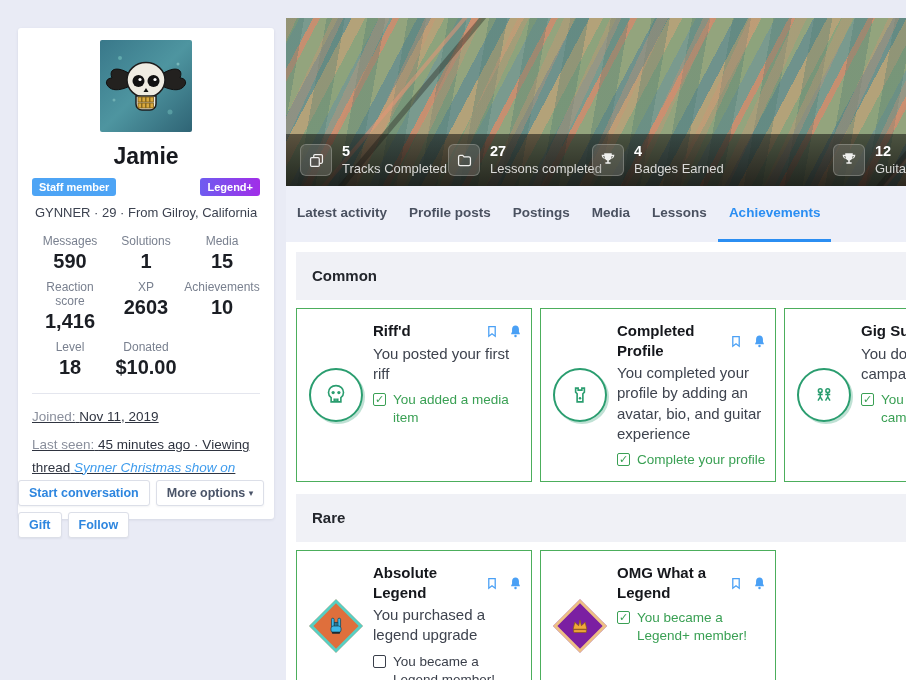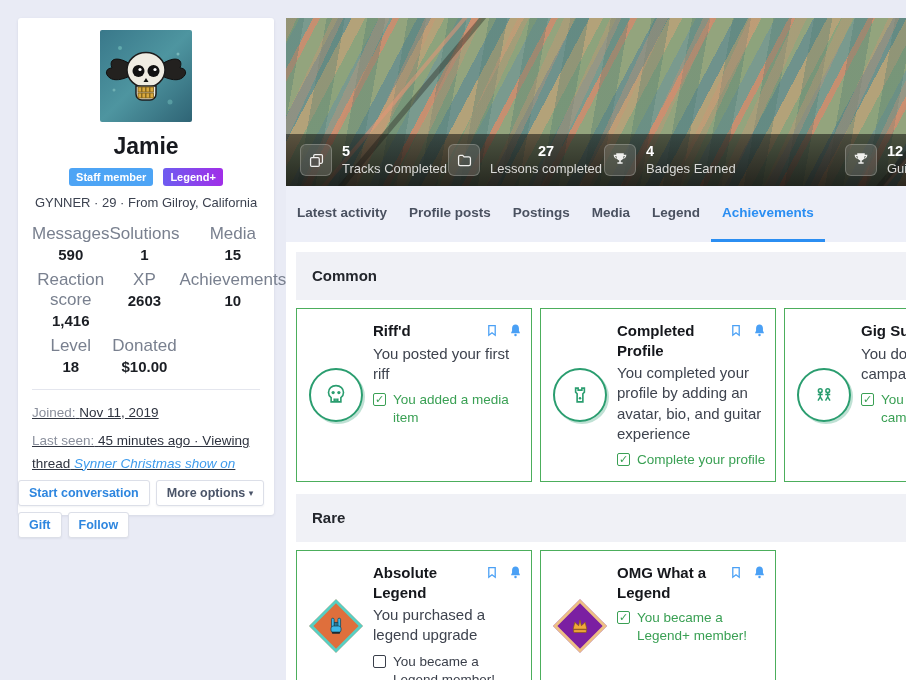--- a/index.html
+++ b/index.html
@@ -5,42 +5,42 @@
   * { margin:0; padding:0; box-sizing:border-box; }
   html,body { width:906px; height:680px; overflow:hidden; }
   body {
     background:#e9ebf5;
     font-family:"Liberation Sans","DejaVu Sans",sans-serif;
     color:#2f3440;
     position:relative;
   }
   
   .profile-card {
-    position:absolute; left:18px; top:18px; width:256px;
+    position:absolute; left:18px; top:28px; width:256px;
     background:#fff; border-radius:3px;
     box-shadow:0 1px 3px rgba(40,50,80,.10);
     padding:12px 14px 18px; text-align:center;
   }
   .avatar-wrap { width:92px; height:92px; margin:0 auto; }
   .avatar-wrap svg { display:block; border-radius:2px; }
   .profile-name { font-size:23px; font-weight:bold; color:#17191f; margin-top:11px; }
-  .badge-row { margin-top:8px; display:flex; justify-content:center; gap:10px; }
+  .badge-row { margin-top:8px; display:flex; justify-content:space-between; gap:10px; }
   .user-badge {
     font-size:11px; font-weight:bold; color:#fff;
     padding:3px 7px; border-radius:3px; line-height:1.1;
   }
   .badge-staff { background:#4da4f5; }
   .badge-legend { background:linear-gradient(90deg,#6e5cf0,#a12ee8); }
   .profile-meta { margin-top:9px; font-size:13px; color:#3c4250; }
   .stats-grid {
     margin-top:14px; display:grid; grid-template-columns:1fr 1fr 1fr;
     row-gap:7px;
   }
-  .stat-label { font-size:17px; color:#79808f; }
-  .stat-value { font-size:15px; font-weight:bold; color:#1b1e24; margin-top:2px; }
+  .stat-label { font-size:12px; color:#79808f; }
+  .stat-value { font-size:20px; font-weight:bold; color:#1b1e24; margin-top:2px; }
   .divider { border-top:1px solid #e4e6ee; margin:14px 0 12px; }
   .profile-dates { text-align:left; font-size:13.5px; line-height:1.65;text-decoration:underline; }
   .date-line { margin-top:6px; }
   .date-label { color:#8a8f9c; }
   .date-value { color:#2f3440; }
   .thread-link { color:#3f9ced; font-style:italic; text-decoration:none; }
   
   .actions { position:absolute; left:18px; top:480px; }
   .action-row { display:flex; gap:6px; margin-bottom:6px; }
   .btn {
@@ -74,21 +74,21 @@
     position:absolute; left:110px; top:-56px; width:540px; height:316px;
     border:7px solid rgba(48,52,45,.45);
     transform:skewX(-35deg) rotate(8deg);
   }
   .cover-statsbar {
     position:absolute; left:0; right:0; bottom:0; height:52px;
     background:linear-gradient(rgba(18,17,15,.55), rgba(14,13,11,.82));
     display:flex; align-items:center; padding-left:14px;
   }
   .cover-stat { display:flex; align-items:center; gap:10px; flex:none; }
-  .cs-1 { width:148px; } .cs-2 { width:156px;text-align:center; } .cs-3 { width:241px; } .cs-4 { width:160px; }
+  .cs-1 { width:148px; } .cs-2 { width:144px; } .cs-3 { width:241px; } .cs-4 { width:160px; }
   .cs-iconbox {
     width:32px; height:32px; border-radius:6px; flex:none;
     background:rgba(130,128,122,.38); border:1px solid rgba(255,255,255,.22);
     display:flex; align-items:center; justify-content:center;
   }
   .cs-value { font-size:14.5px; font-weight:bold; color:#fff; line-height:1.3; }
   .cs-label { font-size:13px; color:#d9d9d7; line-height:1.25; white-space:nowrap; }
   
   .tabstrip {
     height:56px; background:#edeff8; display:flex; align-items:stretch;
@@ -119,21 +119,21 @@
   }
   .diamond-badge {
     width:38px; height:38px; margin:8px auto 0;
     transform:rotate(45deg); border:3px solid;
     display:flex; align-items:center; justify-content:center;
   }
   .diamond-orange { background:#df6f3c; border-color:#57cfc3; }
   .diamond-purple { background:#7b1fa2; border-color:#eec084; }
   .diamond-badge > * { transform:rotate(-45deg); }
   .ach-body { flex:1; min-width:0; }
-  .ach-title-row { display:flex; align-items:flex-start; }
+  .ach-title-row { display:flex; align-items:center; }
   .ach-title { flex:1; font-size:15px; font-weight:bold; color:#15171c; line-height:1.3; }
   .ach-icons { display:flex; gap:9px; padding-top:2px; }
   .ach-icons svg { display:block; cursor:pointer; }
   .ach-desc { font-size:15px; color:#3e434e; line-height:1.35; margin-top:3px; }
   .task { display:flex; gap:7px; margin-top:7px; font-size:13.5px; line-height:1.35; }
   .task-box {
     width:13px; height:13px; flex:none; margin-top:2px;
     border:1.5px solid #3a3f4a; border-radius:2px;
     font-size:11px; line-height:11px; text-align:center;
   }
@@ -303,21 +303,21 @@
           </div>
         </div>
       </div>
     </div>
 
     <div class="tabstrip">
       <div class="tab">Latest activity</div>
       <div class="tab">Profile posts</div>
       <div class="tab">Postings</div>
       <div class="tab">Media</div>
-      <div class="tab">Legend</div>
+      <div class="tab">Lessons</div>
       <div class="tab active">Achievements</div>
     </div>
 
     <div class="content">
 
       <div class="band">Common</div>
 
       <div class="cards-row row-common">
 
         <div class="ach-card">

